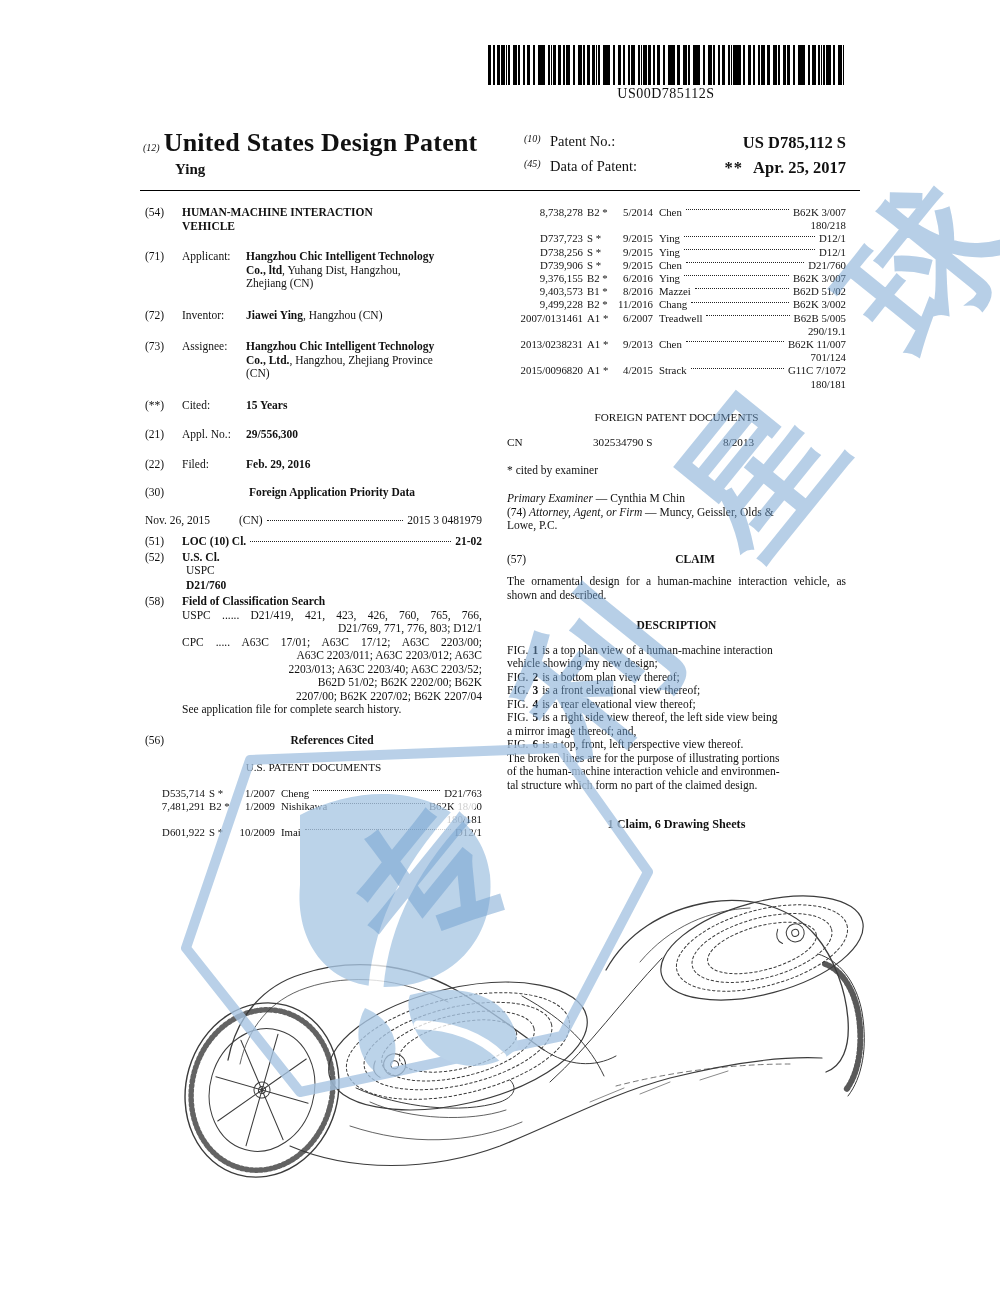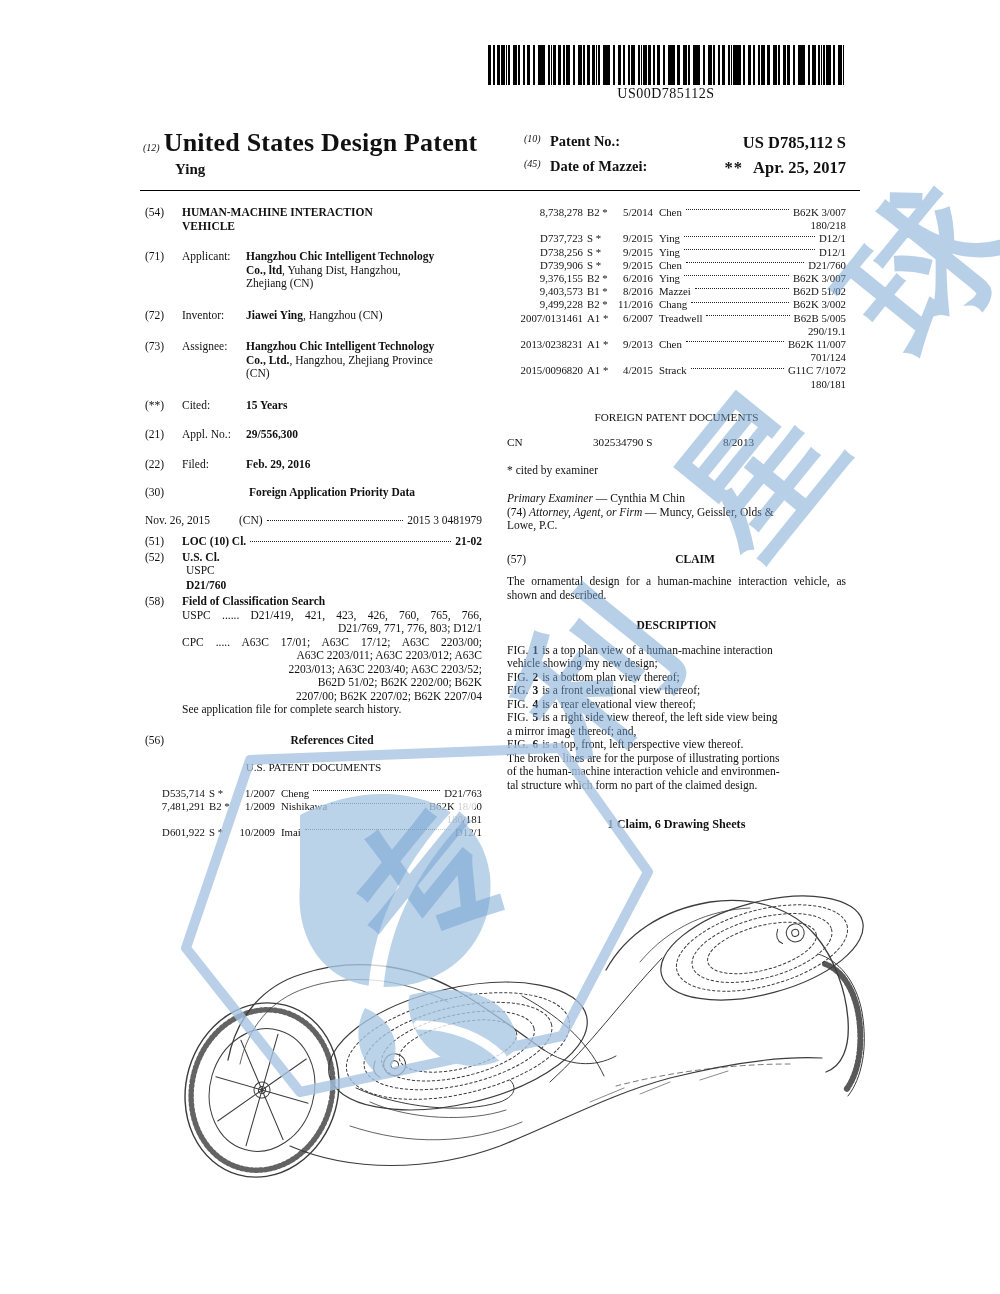--- a/index.html
+++ b/index.html
@@ -14,21 +14,21 @@
       repeating-linear-gradient(90deg,#000 0 3px,rgba(0,0,0,0) 3px 13px);}
   .barcode-num{font-size:14px;letter-spacing:.5px;margin-top:1px;text-align:center;}
   
   .hdr-tag{font-size:10px;font-style:italic;}
   .hdr-left{position:absolute;left:143px;top:128px;}
   .hdr-title{font-size:26px;font-weight:700;letter-spacing:.2px;display:inline;}
   .hdr-name{font-size:15px;font-weight:700;margin-left:32px;margin-top:3px;}
   .hdr-right{position:absolute;left:524px;top:133px;width:322px;}
   .hdr-row{display:flex;align-items:flex-start;font-size:14.5px;margin-bottom:5px;}
   .hdr-row .hdr-tag{width:26px;}
-  .hdr-lbl{font-weight:700;}
+  .hdr-lbl{font-weight:400;}
   .hdr-val{margin-left:auto;font-weight:700;font-size:16.5px;}
   .term-stars{font-weight:700;letter-spacing:1px;margin-right:10px;}
   .hdr-rule{position:absolute;left:140px;top:190px;width:720px;border-top:1.7px solid #000;}
   
   .col{position:absolute;font-size:11.5px;line-height:13.5px;}
   #col-left{left:145px;top:206px;width:337px;}
   #col-right{left:507px;top:206px;width:339px;}
   .entry{display:flex;margin-bottom:18px;}
   .tag{width:37px;flex:none;}
   .lbl{width:64px;flex:none;}
@@ -87,21 +87,21 @@
     <div class="hdr-name">Ying</div>
   </div>
   <div class="hdr-right">
     <div class="hdr-row">
       <span class="hdr-tag">(10)</span>
       <span class="hdr-lbl">Patent No.:</span>
       <span class="hdr-val">US D785,112 S</span>
     </div>
     <div class="hdr-row">
       <span class="hdr-tag">(45)</span>
-      <span class="hdr-lbl">Date of Mazzei:</span>
+      <span class="hdr-lbl">Data of Patent:</span>
       <span class="hdr-val"><span class="term-stars">**</span><span>Apr. 25, 2017</span></span>
     </div>
   </div>
   <div class="hdr-rule"></div>
 
   <div id="col-left" class="col">
 
     <div class="entry" style="margin-bottom:17px;">
       <span class="tag">(54)</span>
       <span class="val b">

